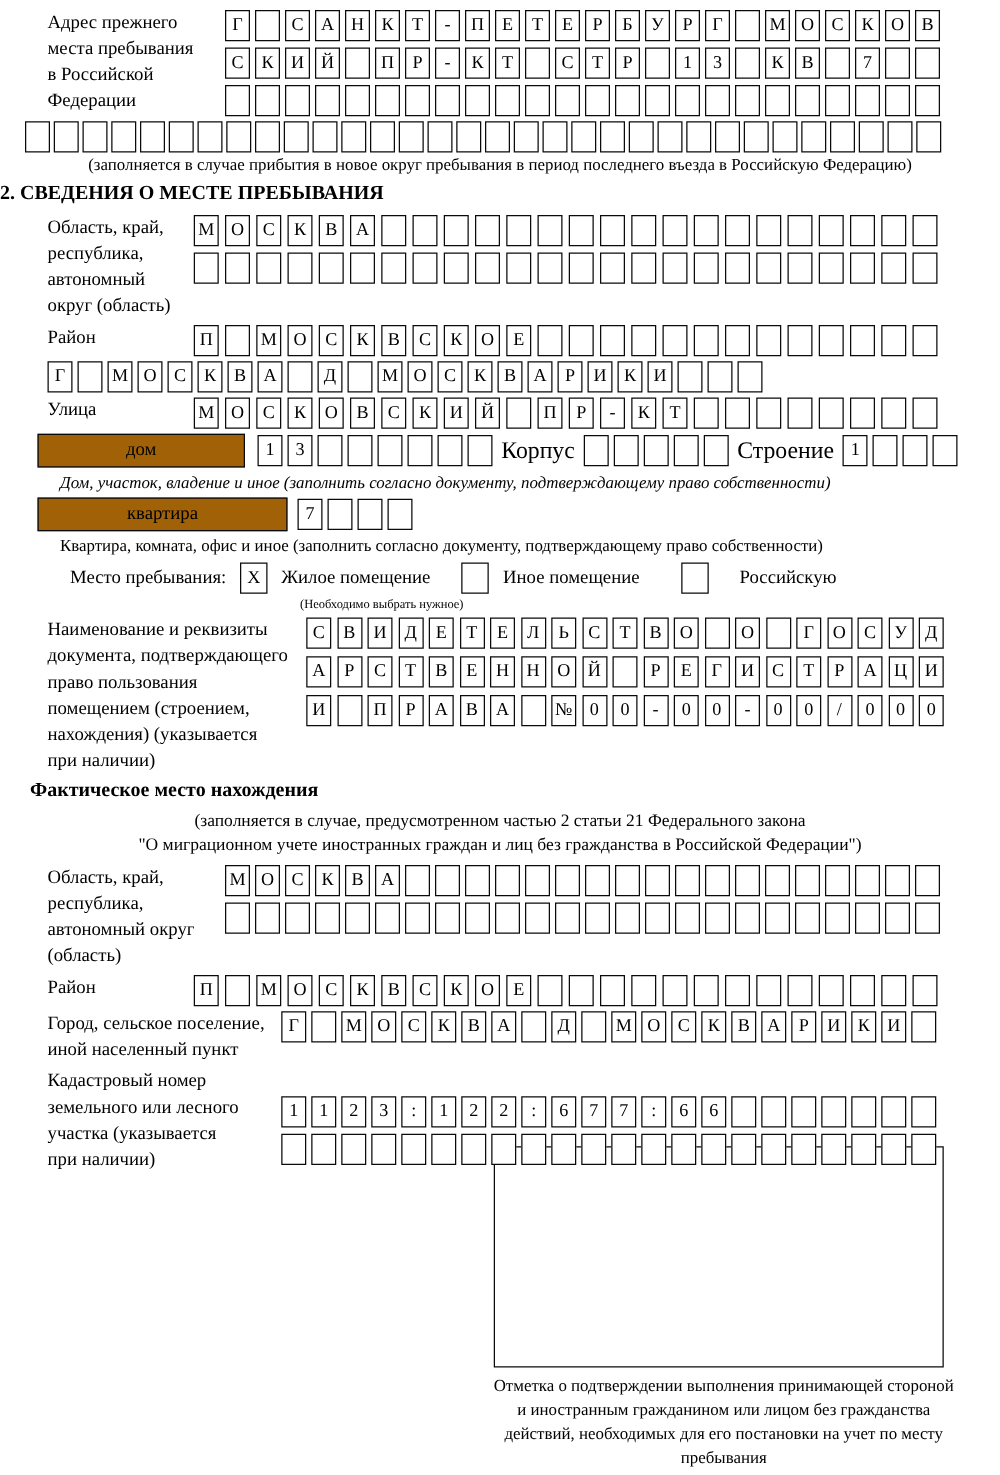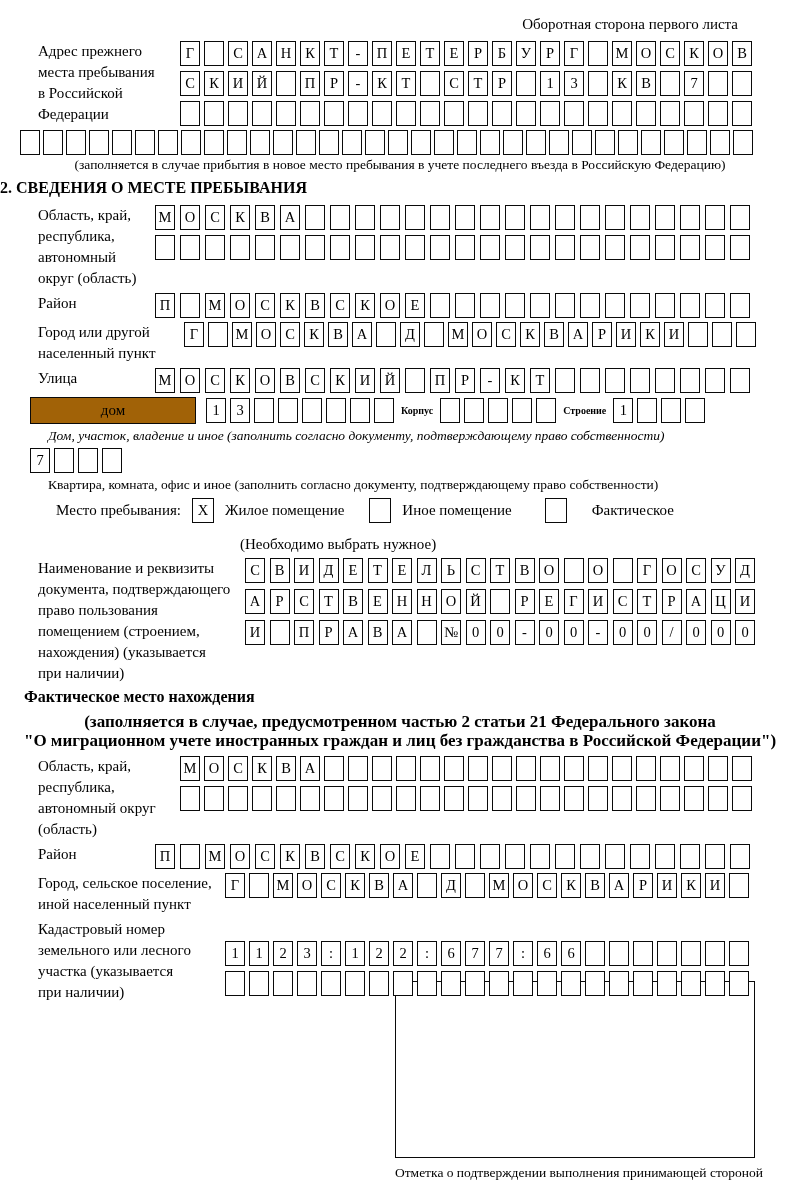--- a/index.html
+++ b/index.html
@@ -27,43 +27,42 @@
   .caption{ text-align:center; font-size:13.5px; margin:2px 10px 4px; }
   .sec-title{ font-weight:bold; font-size:16px; margin:6px 0 8px; }
 
   .dom-row{ display:flex; align-items:center; padding-left:30px; margin:4px 0 2px; }
   .wide-box{
     box-sizing:border-box; border:1.6px solid #0a0a0a; height:27px;
     display:flex; align-items:center; justify-content:center; font-size:15px; background:#a16207;
   }
   .dom-box{ width:166px; margin-right:10px; }
   .kv-box{ width:200px; margin-right:8px; }
-  .inline-label{ font-size:10px; padding:0 7px; white-space:nowrap;font-weight:bold; }
+  .inline-label{ font-size:19px; padding:0 7px; white-space:nowrap; }
 
   .mesto-row{ display:flex; align-items:center; padding-left:56px; gap:11px; font-size:15px; margin-top:5px; }
   .cb{ width:22px; height:25px; }
-  .mesto-note{ padding-left:240px; font-size:15px; margin:13px 0 5px; }
-
-  .center-cap{ text-align:center; font-size:17px; line-height:19px; margin:0 20px;font-weight:bold; }
+  .mesto-note{ padding-left:240px; font-size:10px; margin:3px 0 5px; }
+
+  .center-cap{ text-align:center; font-size:14px; line-height:19px; margin:0 20px; }
 
   .stamp-box{
     box-sizing:border-box; margin-left:395px; margin-top:-26px;
     width:360px; height:177px; border:1.7px solid #0a0a0a; background:#fff;
   }
   .stamp-note{
     margin-left:393px; width:372px; text-align:center;
     font-size:13.5px; line-height:19px; margin-top:5px;
   }
 </style>
 </head>
 <body>
 
 <div class="page">
 
-  <div class="top-note">Оборотная сторона первого листа</div>
 
   <div class="field" style="margin-top:8px;">
     <div class="f-label w142">Адрес прежнего
 места пребывания
 в Российской
 Федерации</div>
     <div class="cellrows">
       <div class="cells">
           <span class="cell">Г</span>
           <span class="cell"></span>
@@ -173,21 +172,21 @@
         <span class="cell"></span>
         <span class="cell"></span>
         <span class="cell"></span>
         <span class="cell"></span>
         <span class="cell"></span>
         <span class="cell"></span>
         <span class="cell"></span>
         <span class="cell"></span>
       </div>
   </div>
-  <div class="caption">(заполняется в случае прибытия в новое место пребывания в учете последнего въезда в Российскую Федерацию)</div>
+  <div class="caption">(заполняется в случае прибытия в новое округ пребывания в период последнего въезда в Российскую Федерацию)</div>
 
   <div class="sec-title">2. СВЕДЕНИЯ О МЕСТЕ ПРЕБЫВАНИЯ</div>
 
   <div class="field">
     <div class="f-label w117">Область, край,
 республика,
 автономный
 округ (область)</div>
     <div class="cellrows">
       <div class="cells g5">
@@ -269,22 +268,20 @@
         <span class="cell"></span>
         <span class="cell"></span>
         <span class="cell"></span>
         <span class="cell"></span>
         <span class="cell"></span>
         <span class="cell"></span>
       </div>
   </div>
 
   <div class="field">
-    <div class="f-label w146">Город или другой
-населенный пункт</div>
     <div class="cells">
         <span class="cell">Г</span>
         <span class="cell"></span>
         <span class="cell">М</span>
         <span class="cell">О</span>
         <span class="cell">С</span>
         <span class="cell">К</span>
         <span class="cell">В</span>
         <span class="cell">А</span>
         <span class="cell"></span>
@@ -360,37 +357,38 @@
     <div class="cells">
         <span class="cell">1</span>
         <span class="cell"></span>
         <span class="cell"></span>
         <span class="cell"></span>
       </div>
   </div>
   <div class="caption" style="text-align:left; padding-left:38px; margin-top:4px;font-style:italic;">Дом, участок, владение и иное (заполнить согласно документу, подтверждающему право собственности)</div>
 
   <div class="dom-row">
+    <div class="wide-box kv-box">квартира</div>
     <div class="cells">
         <span class="cell">7</span>
         <span class="cell"></span>
         <span class="cell"></span>
         <span class="cell"></span>
       </div>
   </div>
   <div class="caption" style="text-align:left; padding-left:38px; margin-top:4px;">Квартира, комната, офис и иное (заполнить согласно документу, подтверждающему право собственности)</div>
 
   <div class="mesto-row">
     <span>Место пребывания:</span>
     <span class="cell cb">X</span>
     <span>Жилое помещение</span>
     <span class="cell cb" style="margin-left:14px;"></span>
     <span>Иное помещение</span>
     <span class="cell cb" style="margin-left:22px;"></span>
-    <span style="margin-left:14px;">Фактическое</span>
+    <span style="margin-left:14px;">Российскую</span>
   </div>
   <div class="mesto-note">(Необходимо выбрать нужное)</div>
 
   <div class="field">
     <div class="f-label w207">Наименование и реквизиты
 документа, подтверждающего
 право пользования
 помещением (строением,
 нахождения) (указывается
 при наличии)</div>

